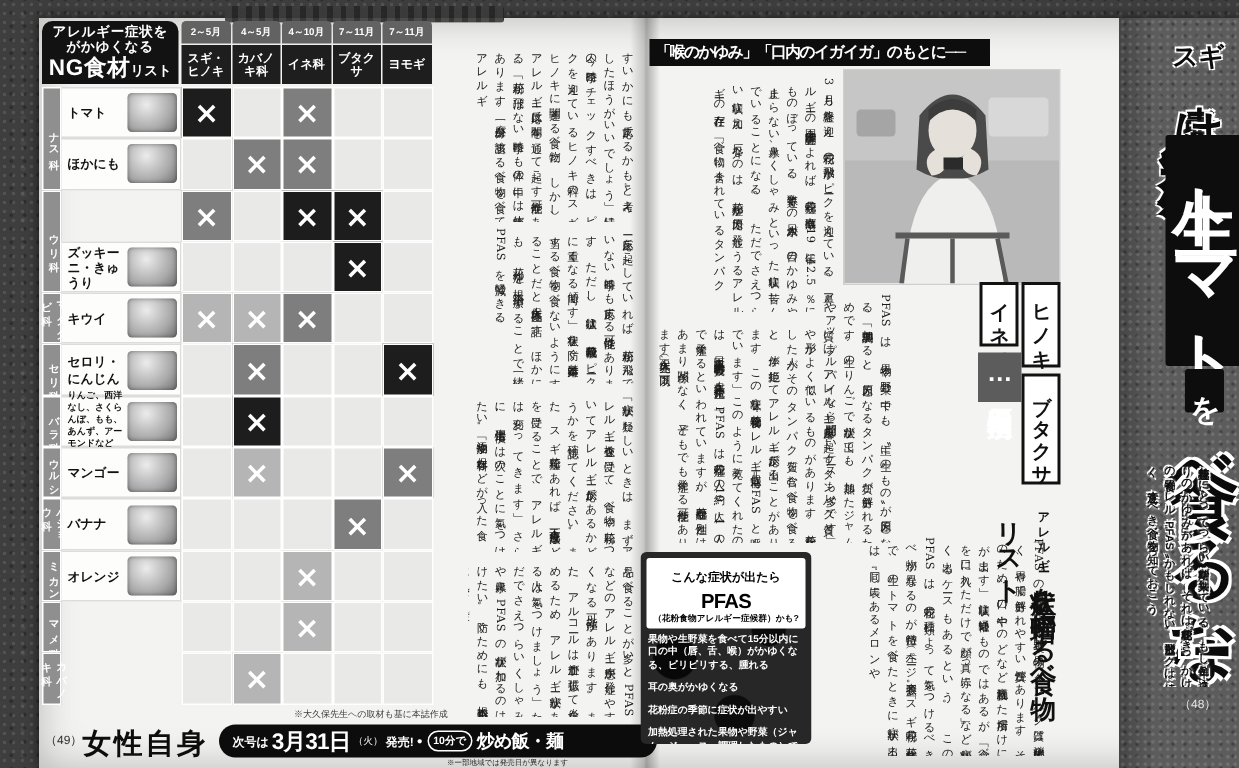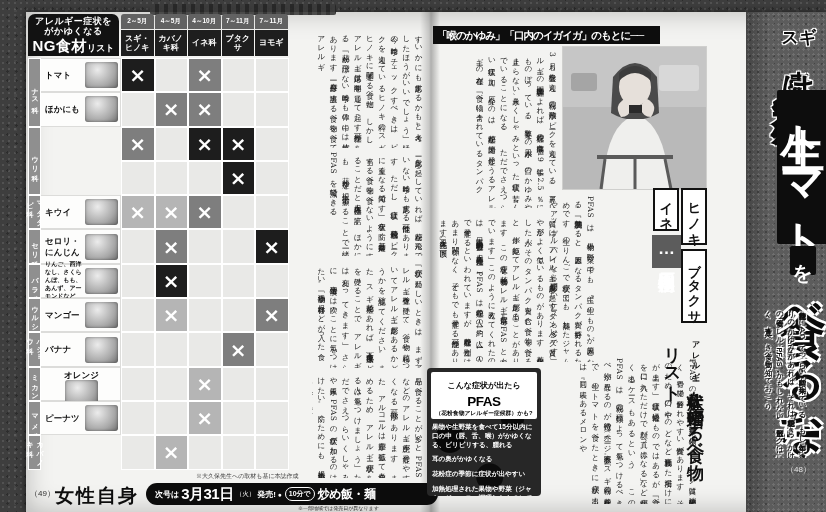--- a/index.html
+++ b/index.html
@@ -246,20 +246,24 @@
         <span class="x">×</span>
       </div>
       <div class="cell m-empty" style="grid-area: 4 / 4;"></div>
       <div class="cell m-strong" style="grid-area: 4 / 5;">
         <span class="x">×</span>
       </div>
       <div class="cell m-strong" style="grid-area: 4 / 6;">
         <span class="x">×</span>
       </div>
       <div class="cell m-empty" style="grid-area: 4 / 7;"></div>
+      <div class="food" style="grid-area: 5 / 2;">
+        <span class="fname">ズッキーニ・きゅうり</span>
+        <span class="fphoto"></span>
+      </div>
       <div class="cell m-empty" style="grid-area: 5 / 3;"></div>
       <div class="cell m-empty" style="grid-area: 5 / 4;"></div>
       <div class="cell m-empty" style="grid-area: 5 / 5;"></div>
       <div class="cell m-strong" style="grid-area: 5 / 6;">
         <span class="x">×</span>
       </div>
       <div class="cell m-empty" style="grid-area: 5 / 7;"></div>
       <div class="fam" style="grid-area: 6 / 1 / span 1;">マタタビ科</div>
       <div class="food" style="grid-area: 6 / 2;">
         <span class="fname">キウイ</span>
@@ -322,36 +326,32 @@
         <span class="fphoto"></span>
       </div>
       <div class="cell m-empty" style="grid-area: 10 / 3;"></div>
       <div class="cell m-empty" style="grid-area: 10 / 4;"></div>
       <div class="cell m-empty" style="grid-area: 10 / 5;"></div>
       <div class="cell m-medium" style="grid-area: 10 / 6;">
         <span class="x">×</span>
       </div>
       <div class="cell m-empty" style="grid-area: 10 / 7;"></div>
       <div class="fam" style="grid-area: 11 / 1 / span 1;">ミカン科</div>
-      <div class="food" style="grid-area: 11 / 2; flex-direction: column;">
+      <div class="food" style="grid-area: 11 / 2;">
         <span class="fname">オレンジ</span>
         <span class="fphoto"></span>
       </div>
       <div class="cell m-empty" style="grid-area: 11 / 3;"></div>
       <div class="cell m-empty" style="grid-area: 11 / 4;"></div>
       <div class="cell m-light" style="grid-area: 11 / 5;">
         <span class="x">×</span>
       </div>
       <div class="cell m-empty" style="grid-area: 11 / 6;"></div>
       <div class="cell m-empty" style="grid-area: 11 / 7;"></div>
       <div class="fam" style="grid-area: 12 / 1 / span 1;">マメ科</div>
-      <div class="food" style="grid-area: 12 / 2;">
-        <span class="fname">ピーナツ</span>
-        <span class="fphoto"></span>
-      </div>
       <div class="cell m-empty" style="grid-area: 12 / 3;"></div>
       <div class="cell m-empty" style="grid-area: 12 / 4;"></div>
       <div class="cell m-light" style="grid-area: 12 / 5;">
         <span class="x">×</span>
       </div>
       <div class="cell m-empty" style="grid-area: 12 / 6;"></div>
       <div class="cell m-empty" style="grid-area: 12 / 7;"></div>
       <div class="fam" style="grid-area: 13 / 1 / span 1;">カバノキ科</div>
       <div class="cell m-empty" style="grid-area: 13 / 3;"></div>
       <div class="cell m-light" style="grid-area: 13 / 4;">

